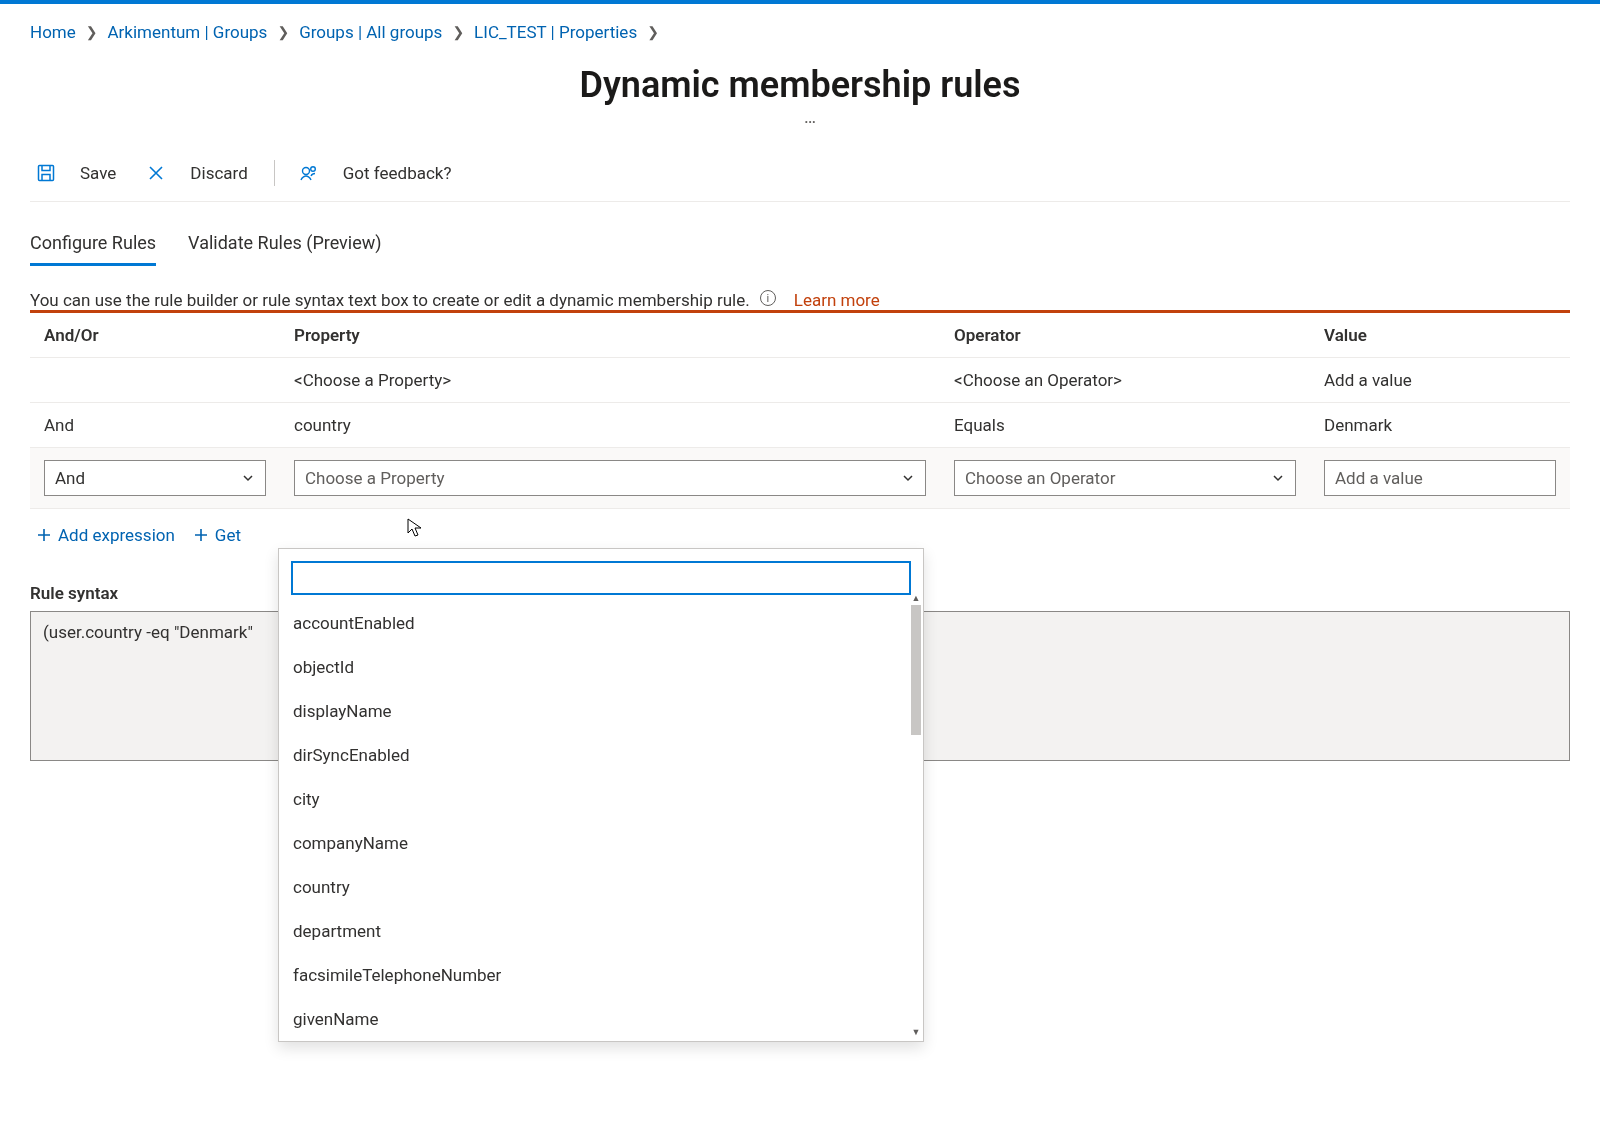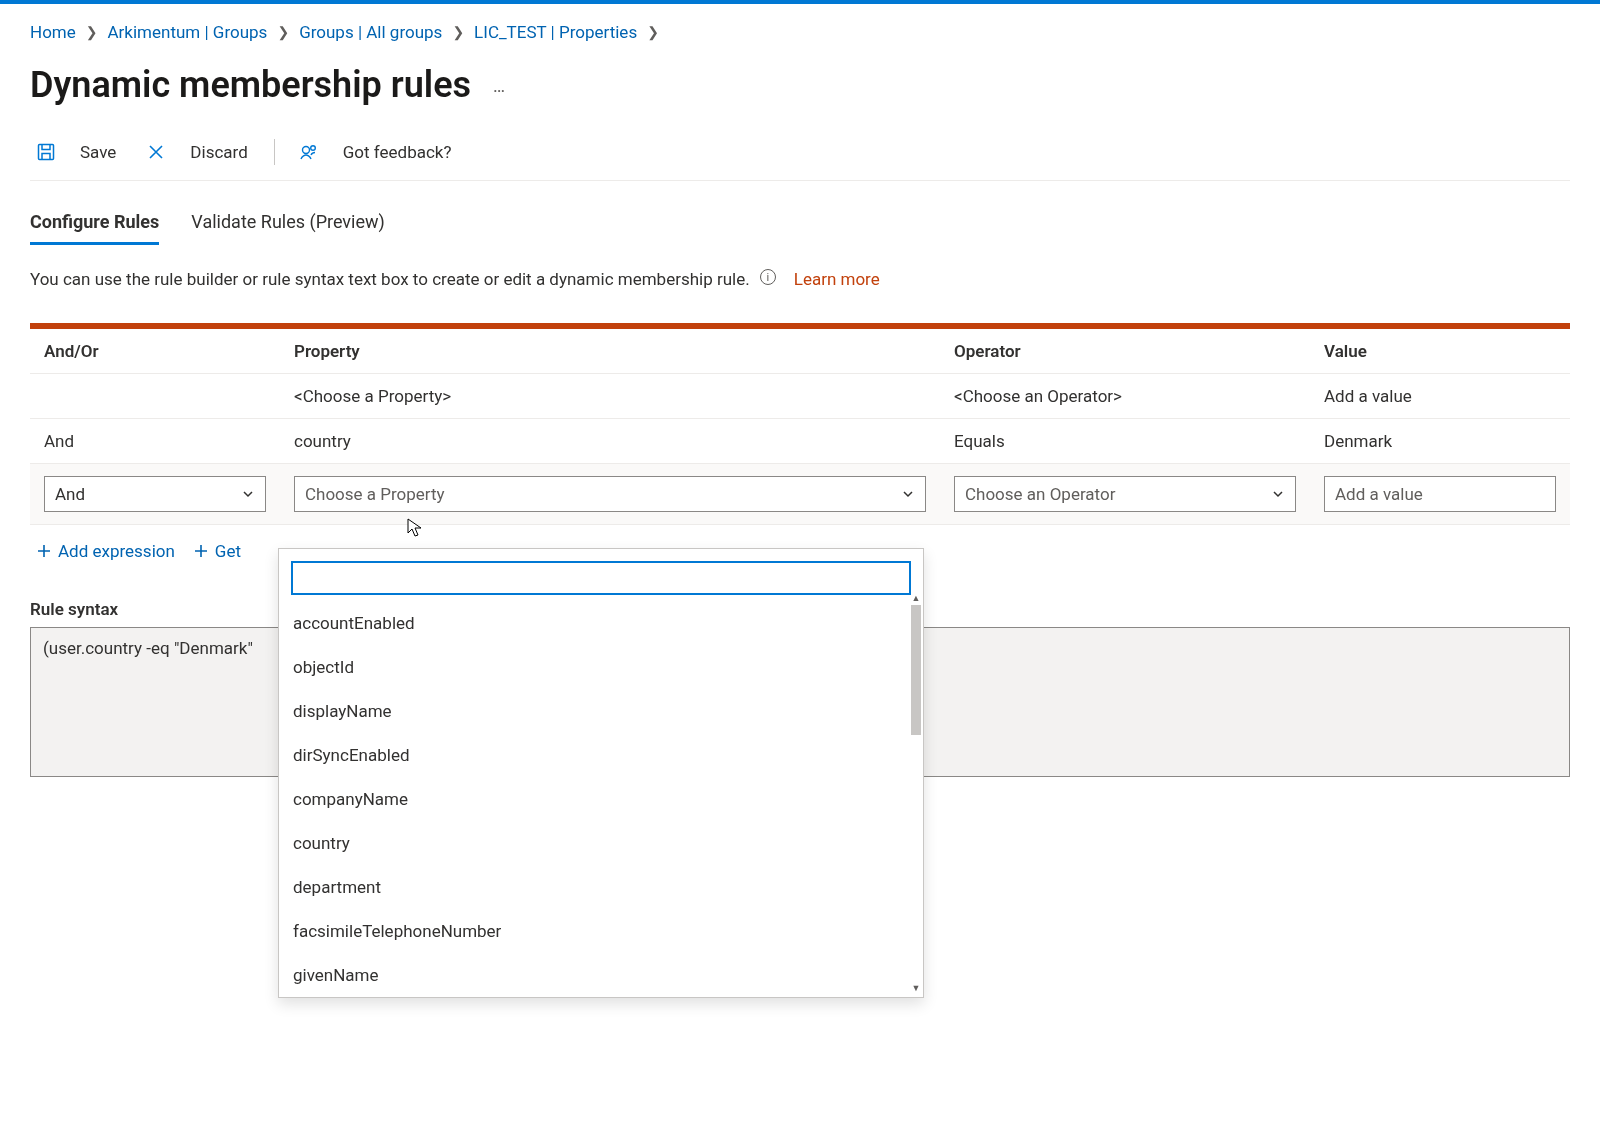--- a/index.html
+++ b/index.html
@@ -31,20 +31,21 @@
 .breadcrumb .sep {
   color: #605e5c;
   margin: 0 10px;
   font-size: 14px;
   user-select: none;
 }
 .title-row {
   display: flex;
   align-items: center;
   margin: 14px 0 24px 0;
+  flex-direction: column;
 }
 h1.page-title {
   font-size: 36px;
   font-weight: 600;
   color: #1b1a19;
 }
 .title-more {
   margin-left: 22px;
   color: #605e5c;
   cursor: pointer;
@@ -82,21 +83,21 @@
   margin-top: 24px;
   font-size: 18px;
 }
 .tab {
   padding: 6px 0 10px 0;
   cursor: pointer;
   color: #323130;
   border-bottom: 3px solid transparent;
 }
 .tab.active {
-  font-weight: 700;
+  font-weight: 400;
   border-bottom-color: #0078d4;
 }
 .description {
   margin-top: 24px;
   font-size: 17px;
   color: #323130;
   display: flex;
   align-items: flex-start;
   gap: 4px;
 }
@@ -111,22 +112,21 @@
   color: #605e5c;
   margin: 0 6px;
 }
 .learn-more {
   color: #c2410c;
   text-decoration: none;
   cursor: pointer;
   margin-left: 8px;
 }
 .rule-table {
-  margin-top: 34px;
-  border-top: 6px solid #c2410c;
+  border-top: 3px solid #c2410c;
 }
 .rt-head, .rt-row {
   display: grid;
   grid-template-columns: 250px 660px 370px 1fr;
   align-items: center;
   border-bottom: 1px solid #edebe9;
 }
 .rt-head {
   font-weight: 600;
   font-size: 17px;
@@ -382,20 +382,21 @@
 
 </div>
 
 <div class="dropdown-panel">
   <input class="dropdown-search" placeholder="" style="">
   <div class="dropdown-list">
     <div class="dropdown-item">accountEnabled</div>
     <div class="dropdown-item">objectId</div>
     <div class="dropdown-item">displayName</div>
     <div class="dropdown-item">dirSyncEnabled</div>
+    <div class="dropdown-item">city</div>
     <div class="dropdown-item">companyName</div>
     <div class="dropdown-item">country</div>
     <div class="dropdown-item">department</div>
     <div class="dropdown-item">facsimileTelephoneNumber</div>
     <div class="dropdown-item">givenName</div>
   </div>
   <div class="dd-scroll-arrow up">▲</div>
   <div class="dd-scroll-thumb"></div>
   <div class="dd-scroll-arrow down">▼</div>
 </div>

